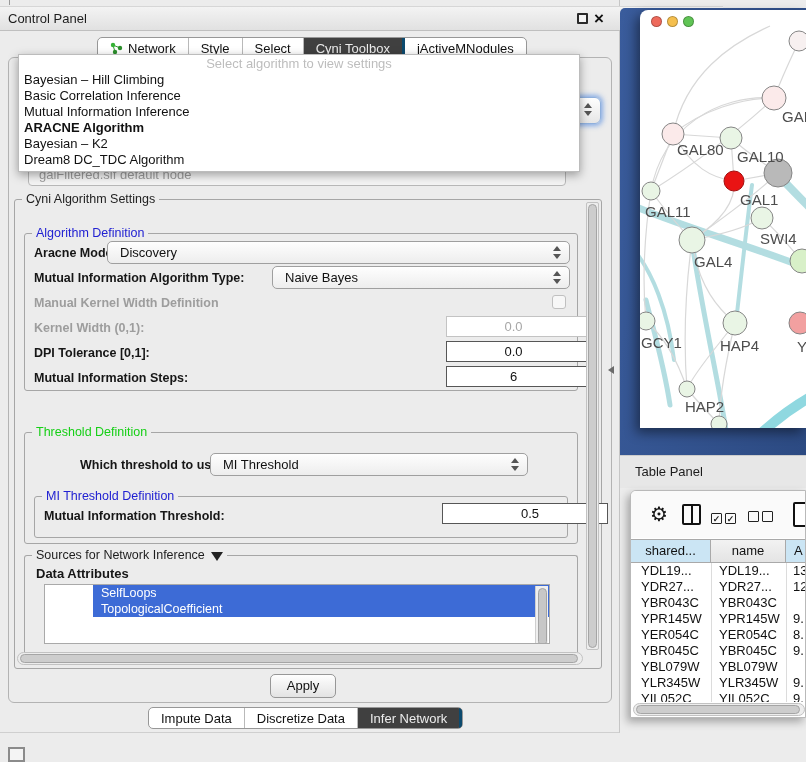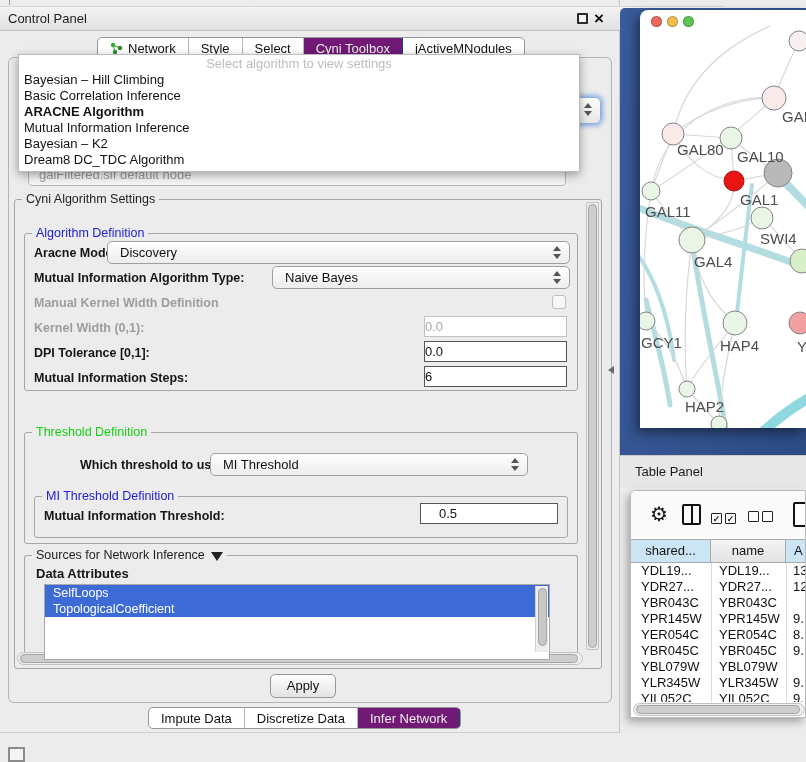--- a/index.html
+++ b/index.html
@@ -9,21 +9,21 @@
   #cp{position:absolute;left:0;top:0;width:620px;height:733px;background:#ececec;border-right:1px solid #c6c6c6;border-bottom:1px solid #cfcfcf;}
   .titlebar{position:absolute;left:0;top:6px;width:723px;height:25px;background:linear-gradient(#f3f3f3,#e1e1e1);border-top:1px solid #d6d6d6;border-bottom:1px solid #bfbfbf;}
   .titlebar .title{position:absolute;left:8px;top:4px;font-size:13px;color:#1c1c1c;}
   .win-float{position:absolute;left:577px;top:6px;width:11px;height:11px;border:2px solid #2a2a2a;border-radius:1px;background:#f4f4f4;}
   .win-close{position:absolute;left:594px;top:0px;font-size:17px;font-weight:bold;color:#111;line-height:24px;}
   .top-tick{position:absolute;left:9px;top:0;width:1px;height:5px;background:#9a9a9a;}
   
   .seg{position:absolute;height:22px;display:flex;border:1px solid #979797;border-radius:5px;background:#fff;overflow:hidden;}
   .seg .tab{display:flex;align-items:center;justify-content:center;padding:0 12px;font-size:13px;color:#111;border-right:1px solid #b9b9b9;white-space:nowrap;}
   .seg .tab:last-child{border-right:none;}
-  .seg .tab.sel{background:#701a75;color:#ececec;border-right:1px solid #0c4a6e;}
+  .seg .tab.sel{background:#404040;color:#ececec;border-right:3px solid #0c4a6e;}
   
   .outer-panel{position:absolute;left:8px;top:57px;width:604px;height:646px;border:1px solid #b3b3b3;border-radius:6px;background:#ececec;}
   
   .popup{position:absolute;left:18px;top:54px;width:562px;height:118px;background:#fff;border:1px solid #bcbcbc;box-shadow:0 3px 9px rgba(0,0,0,.35);z-index:30;}
   .popup .ph{display:block;text-align:center;font-size:13px;color:#bdbdbd;height:17px;line-height:17px;}
   .popup .item{display:block;font-size:13px;color:#111;height:16px;line-height:16px;padding-left:5px;white-space:nowrap;}
   .popup .item.sel{font-weight:bold;}
   
   .combo-frag{position:absolute;left:480px;top:97px;width:121px;height:27px;border:1px solid #8fb0dd;border-radius:6px;background:linear-gradient(#fefefe,#e6e6e6);box-shadow:0 0 5px 2px rgba(100,150,225,.75);z-index:5;}
   .gal-frag{position:absolute;left:28px;top:164px;width:538px;height:22px;border:1px solid #b8b8b8;border-radius:4px;background:#f4f4f4;z-index:5;font-size:13px;color:#9c9c9c;line-height:20px;padding-left:10px;}
@@ -33,27 +33,27 @@
   .gtitle{position:absolute;top:-8px;left:7px;background:#ececec;padding:0 4px;font-size:12.5px;white-space:nowrap;}
   .t-blue{color:#2121d2;} .t-green{color:#15cf15;} .t-dark{color:#1e1e1e;}
   .flabel{position:absolute;font-size:12.5px;font-weight:bold;color:#161616;white-space:nowrap;}
   .flabel.dis{color:#9d9d9d;}
   
   .combo{position:absolute;height:23px;background:linear-gradient(#fefefe,#ededed);border:1px solid #9f9f9f;border-radius:5px;}
   .combo .ctext{position:absolute;left:12px;top:3px;font-size:13px;color:#111;white-space:nowrap;}
   .stepper{position:absolute;right:7px;top:4px;width:9px;}
   .tri-up{width:0;height:0;border-left:4px solid transparent;border-right:4px solid transparent;border-bottom:5px solid #555;margin-bottom:3px;}
   .tri-down{width:0;height:0;border-left:4px solid transparent;border-right:4px solid transparent;border-top:5px solid #555;}
-  .field{position:absolute;height:21px;background:#fff;border:1px solid #565656;font-size:13px;color:#111;text-align:left;line-height:19px;padding-right:8px;}
+  .field{position:absolute;height:21px;background:#fff;border:1px solid #565656;font-size:13px;color:#111;text-align:center;line-height:19px;padding-right:8px;margin-left:22px;}
   .field.dis{border:1px solid #c3c3c3;color:#a7a7a7;}
   .checkbox{position:absolute;width:14px;height:14px;border:1px solid #c0c0c0;border-radius:3px;background:#f7f7f7;}
   .arrow-right{display:inline-block;width:0;height:0;border-top:6px solid transparent;border-bottom:6px solid transparent;border-left:9px solid #111;vertical-align:-2px;margin-left:8px;}
   .arrow-down{display:inline-block;width:0;height:0;border-left:6px solid transparent;border-right:6px solid transparent;border-top:9px solid #222;vertical-align:-2px;margin-left:6px;}
   
-  .attr-list{position:absolute;left:44px;top:584px;width:506px;height:76px;background:#fff;border:1px solid #a9a9a9;overflow:hidden;z-index:1;}
+  .attr-list{position:absolute;left:44px;top:584px;width:506px;height:60px;background:#fff;border:1px solid #a9a9a9;overflow:hidden;z-index:1;padding-left:48px;}
   .attr-item{height:16px;line-height:16px;background:#3d6bd6;color:#fff;font-size:12.5px;padding-left:8px;white-space:nowrap;}
   .list-vsb{position:absolute;right:1px;top:1px;width:13px;height:66px;background:#efefef;border-left:1px solid #cfcfcf;}
   .list-vsb .thumb{position:absolute;left:2px;top:2px;width:9px;height:58px;background:#c7c7c7;border:1px solid #a3a3a3;border-radius:5px;}
   
   .vsb{position:absolute;width:13px;background:#ededed;border:1px solid #c2c2c2;border-radius:2px;}
   .vsb .thumb{position:absolute;left:1px;top:1px;width:9px;background:#cdcdcd;border:1px solid #a5a5a5;border-radius:5px;}
   .hsb{position:absolute;height:13px;background:#ededed;border:1px solid #c2c2c2;border-radius:7px;}
   .hsb .thumb{position:absolute;left:2px;top:1px;height:9px;background:#cdcdcd;border:1px solid #a5a5a5;border-radius:5px;}
   .btn{position:absolute;height:24px;border:1px solid #979797;border-radius:5px;background:linear-gradient(#fefefe,#e3e3e3);font-size:13px;color:#111;text-align:center;line-height:22px;}
   
@@ -128,22 +128,22 @@
     </div>
 
     <div class="gal-frag">
       <span>galFiltered.sif default node</span>
     </div>
 
     <div class="popup">
       <span class="ph">Select algorithm to view settings</span>
       <span class="item">Bayesian – Hill Climbing</span>
       <span class="item">Basic Correlation Inference</span>
+      <span class="item">Mutual Information Inference</span>
       <span class="item sel">ARACNE Algorithm</span>
-      <span class="item">Mutual Information Inference</span>
       <span class="item">Bayesian – K2</span>
       <span class="item">Dream8 DC_TDC Algorithm</span>
     </div>
 
     <div class="group" style="left:14px;top:199px;width:588px;height:470px;">
       <span class="gtitle t-dark">Cyni Algorithm Settings</span>
     </div>
 
     <div class="group" style="left:24px;top:233px;width:554px;height:158px;">
       <span class="gtitle t-blue">Algorithm Definition</span>
@@ -182,21 +182,21 @@
       <span class="ctext">MI Threshold</span>
       <div class="stepper">
           <div class="tri-up"></div>
           <div class="tri-down"></div>
         </div>
     </div>
     <div class="group" style="left:34px;top:496px;width:534px;height:42px;">
       <span class="gtitle t-blue">MI Threshold Definition</span>
     </div>
     <span class="flabel" style="left:44px;top:509px;">Mutual Information Threshold:</span>
-    <div class="field" style="left:420px;top:503px;width:138px;padding-left:18px;">0.5</div>
+    <div class="field" style="left:420px;top:503px;width:166px;padding-left:18px;">0.5</div>
 
     <div class="group noboto" style="left:24px;top:555px;width:554px;height:97px;">
       <span class="gtitle t-dark">
         <span>Sources for Network Inference</span><span class="arrow-down"></span>
       </span>
     </div>
     <span class="flabel" style="left:36px;top:566px;font-size:13px;">Data Attributes</span>
     <div class="attr-list">
       <div class="attr-item">SelfLoops</div>
       <div class="attr-item">TopologicalCoefficient</div>

